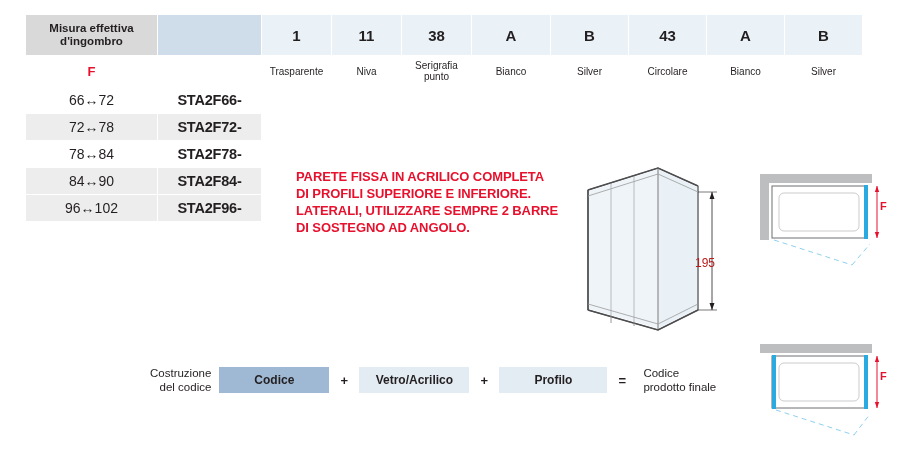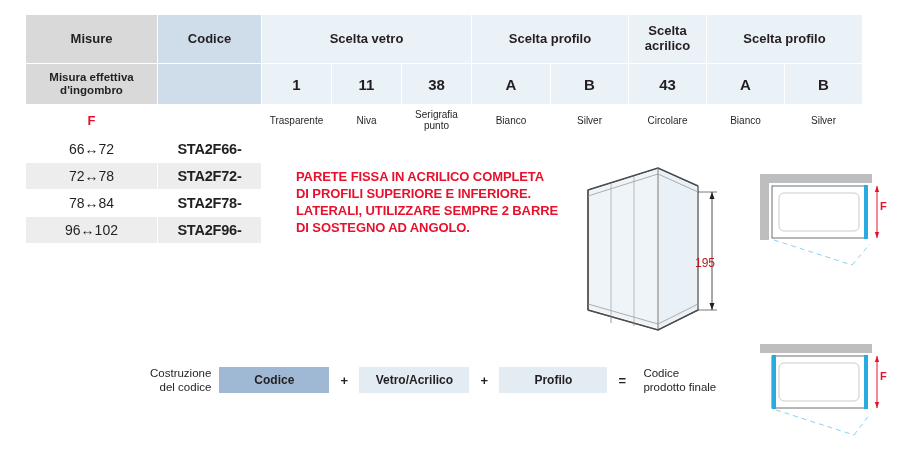--- a/index.html
+++ b/index.html
@@ -184,28 +184,20 @@
     <col style="width:70px">
     <col style="width:70px">
     <col style="width:79px">
     <col style="width:78px">
     <col style="width:78px">
     <col style="width:78px">
     <col style="width:78px">
   </colgroup>
 
   <tbody>
-      <tr>
-    <td class="hdr">Misure</td>
-    <td class="hdr blue">Codice</td>
-    <td class="hdr lblue" colspan="3">Scelta vetro</td>
-    <td class="hdr lblue" colspan="2">Scelta profilo</td>
-    <td class="hdr lblue">Scelta acrilico</td>
-    <td class="hdr lblue" colspan="2">Scelta profilo</td>
-  </tr>
 
   <tr>
     <td class="sub">Misura effettiva d'ingombro</td>
     <td class="sub blue"></td>
     <td class="code-row lblue">1</td>
     <td class="code-row lblue">11</td>
     <td class="code-row lblue">38</td>
     <td class="code-row lblue">A</td>
     <td class="code-row lblue">B</td>
     <td class="code-row lblue">43</td>
@@ -232,20 +224,25 @@
     <td class="blank" colspan="8"></td>
   </tr>
   <tr>
     <td class="meas-cell alt">72↔78</td>
     <td class="codice-cell alt">STA2F72-</td>
     <td class="blank" colspan="8"></td>
   </tr>
   <tr>
     <td class="meas-cell">78↔84</td>
     <td class="codice-cell">STA2F78-</td>
+    <td class="blank" colspan="8"></td>
+  </tr>
+  <tr>
+    <td class="meas-cell alt">84↔90</td>
+    <td class="codice-cell alt">STA2F84-</td>
     <td class="blank" colspan="8"></td>
   </tr>
   <tr>
     <td class="meas-cell alt">96↔102</td>
     <td class="codice-cell alt">STA2F96-</td>
     <td class="blank" colspan="8"></td>
   </tr>
 </tbody>
   </table>
 

